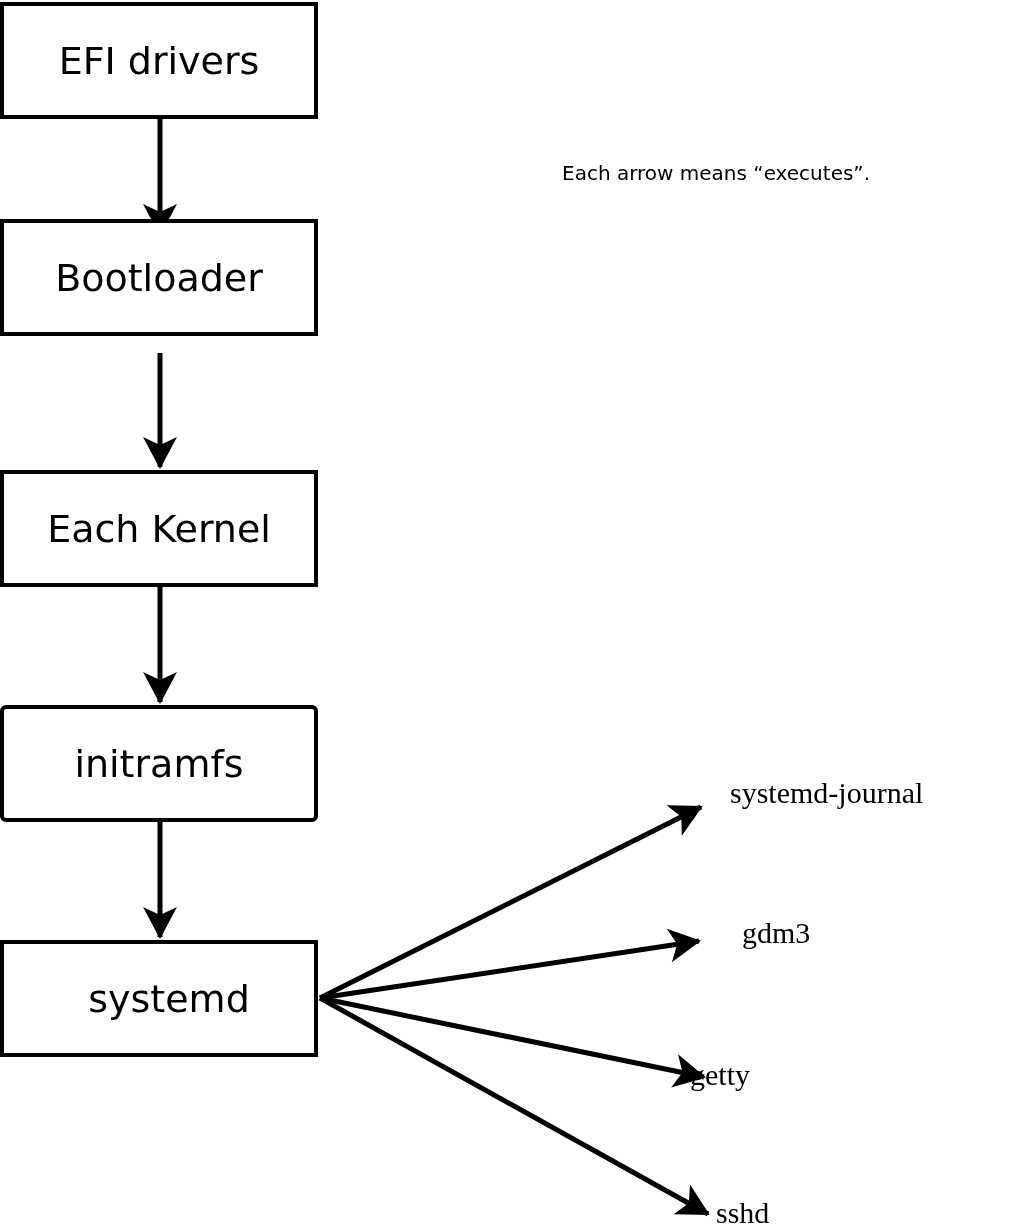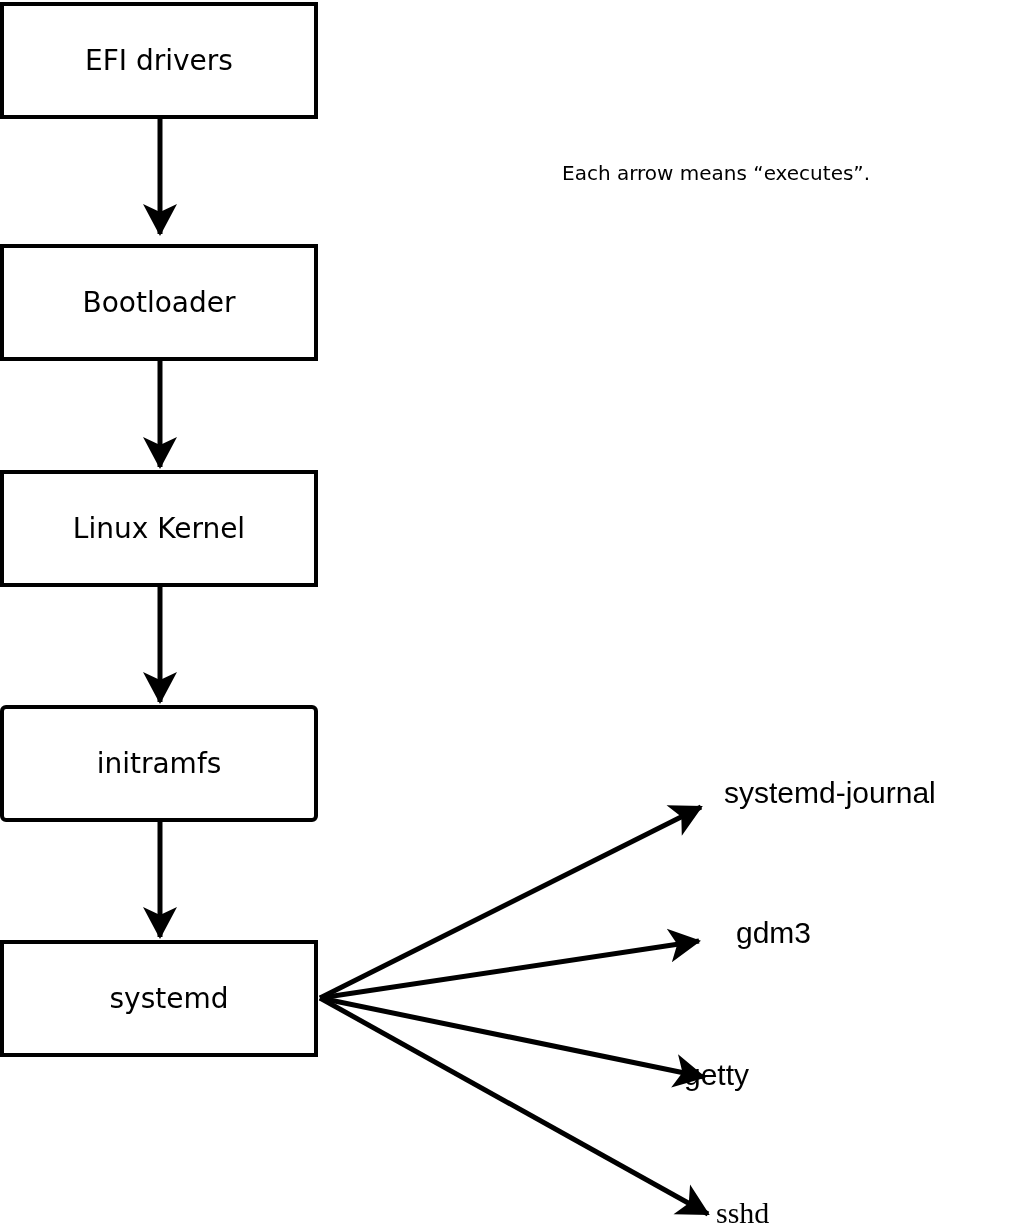--- a/index.html
+++ b/index.html
@@ -19,44 +19,45 @@
     position: absolute;
     left: 0;
     width: 318px;
     height: 117px;
     box-sizing: border-box;
     border: 4px solid #000000;
     background: #ffffff;
     display: flex;
     align-items: center;
     justify-content: center;
-    font-size: 28px;
+    font-size: 38px;
     color: #000000;
   }
   .node-efi        { top: 2px; }
-  .node-bootloader { top: 244px; }
+  .node-bootloader { top: 219px; }
   .node-kernel     { top: 470px; }
   .node-initramfs  { top: 705px; border-radius: 6px; }
   .node-systemd    { top: 940px; padding-left: 20px; }
   .arrows {
     position: absolute;
     left: 0;
     top: 0;
     width: 1023px;
     height: 1230px;
   }
   .label {
     position: absolute;
     font-size: 30px;
     line-height: 1;
     color: #000000;
     white-space: nowrap;
   }
   .label-mono {
-    font-family: Liberation Sans, sans-serif;
+    font-family: Liberation Serif, serif;
+    margin-left: 6px;
   }
   .label-sans {
     font-family: Liberation Serif, serif;
   }
   .note {
     position: absolute;
     left: 562px;
     top: 163px;
     font-size: 20px;
     line-height: 1;
@@ -91,21 +92,21 @@
     <line x1="320" y1="998" x2="708" y2="1214" stroke="#000000" stroke-width="5" marker-end="url(#ah)"></line>
   </svg>
 
   <div class="node node-efi">
     <span>EFI drivers</span>
   </div>
   <div class="node node-bootloader">
     <span>Bootloader</span>
   </div>
   <div class="node node-kernel">
-    <span>Linux Kernel</span>
+    <span>Each Kernel</span>
   </div>
   <div class="node node-initramfs">
     <span>initramfs</span>
   </div>
   <div class="node node-systemd">
     <span>systemd</span>
   </div>
 
   <div class="note">Each arrow means “executes”.</div>
 

